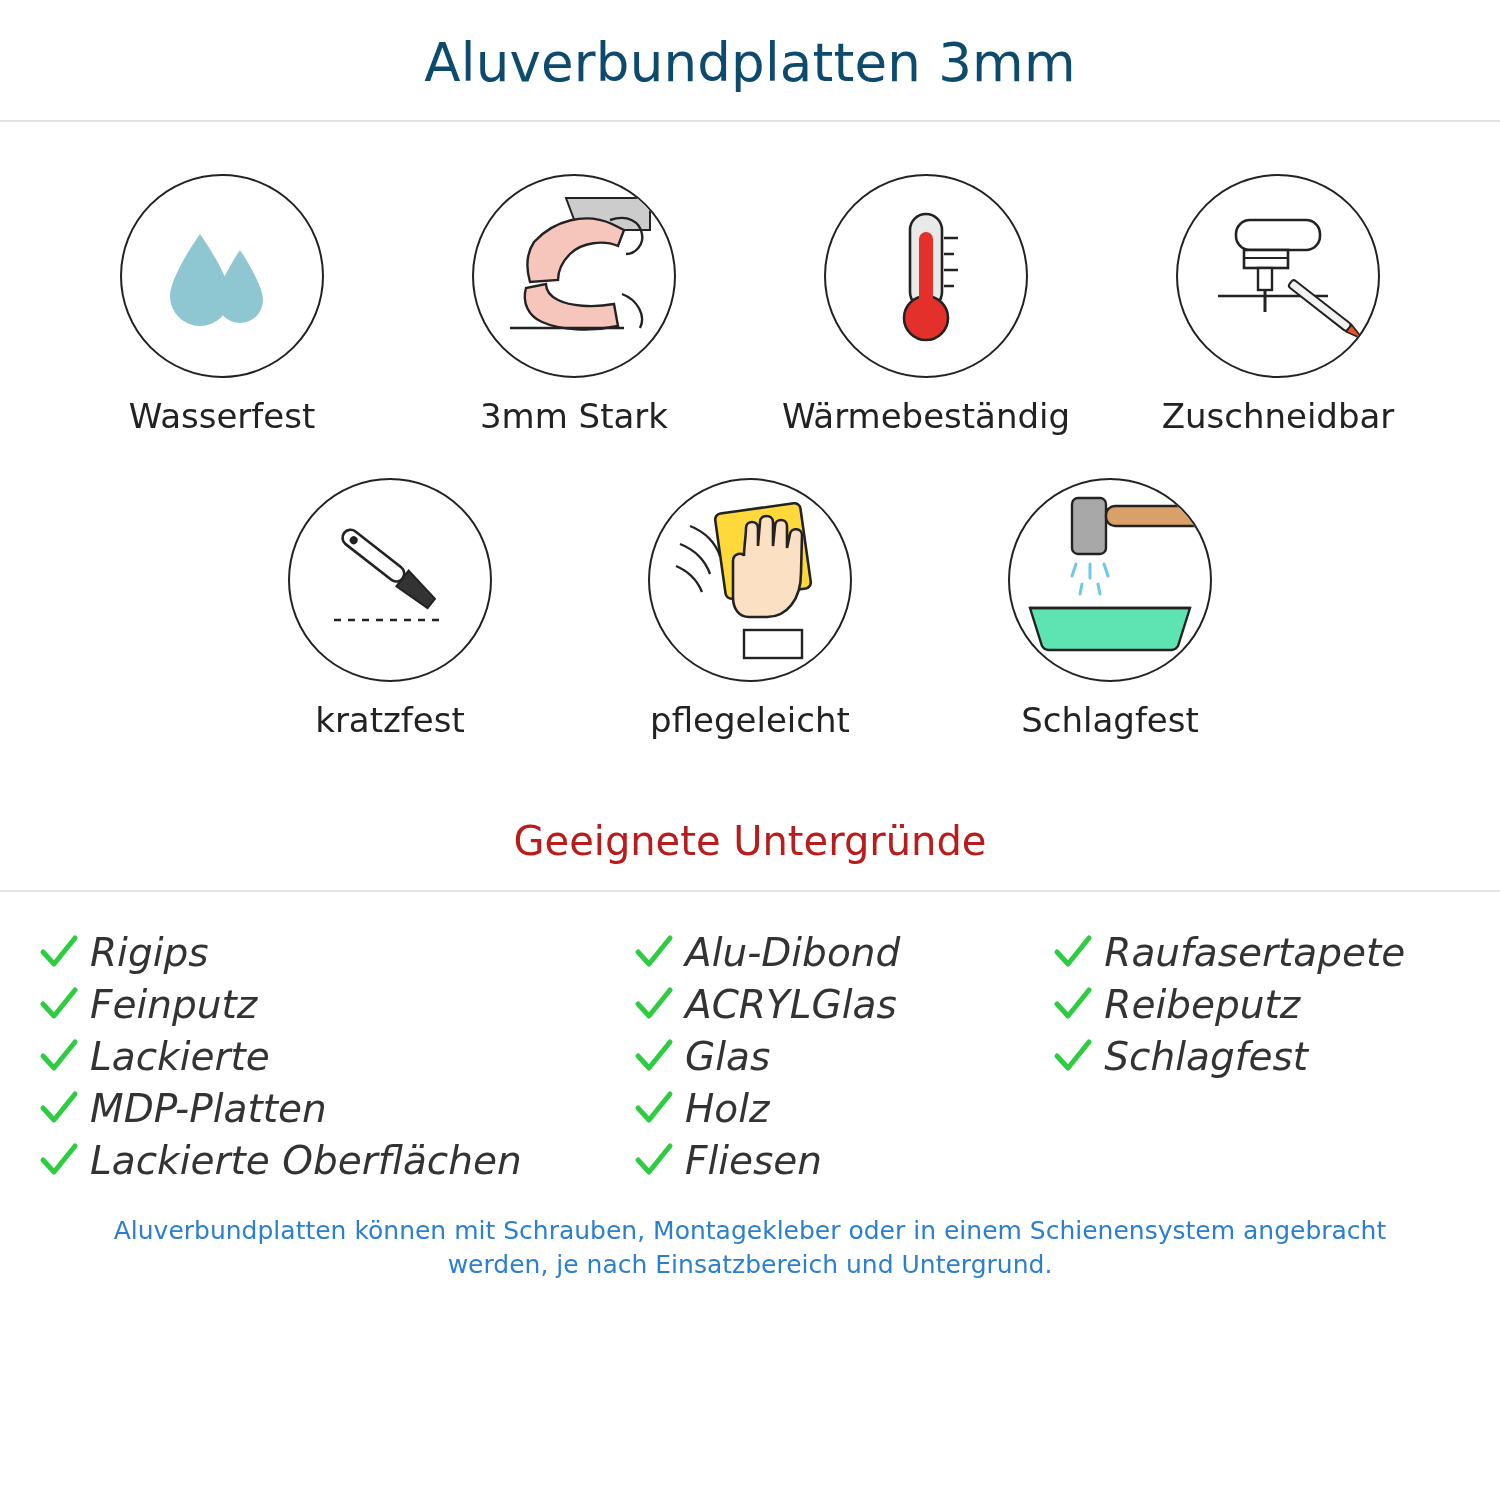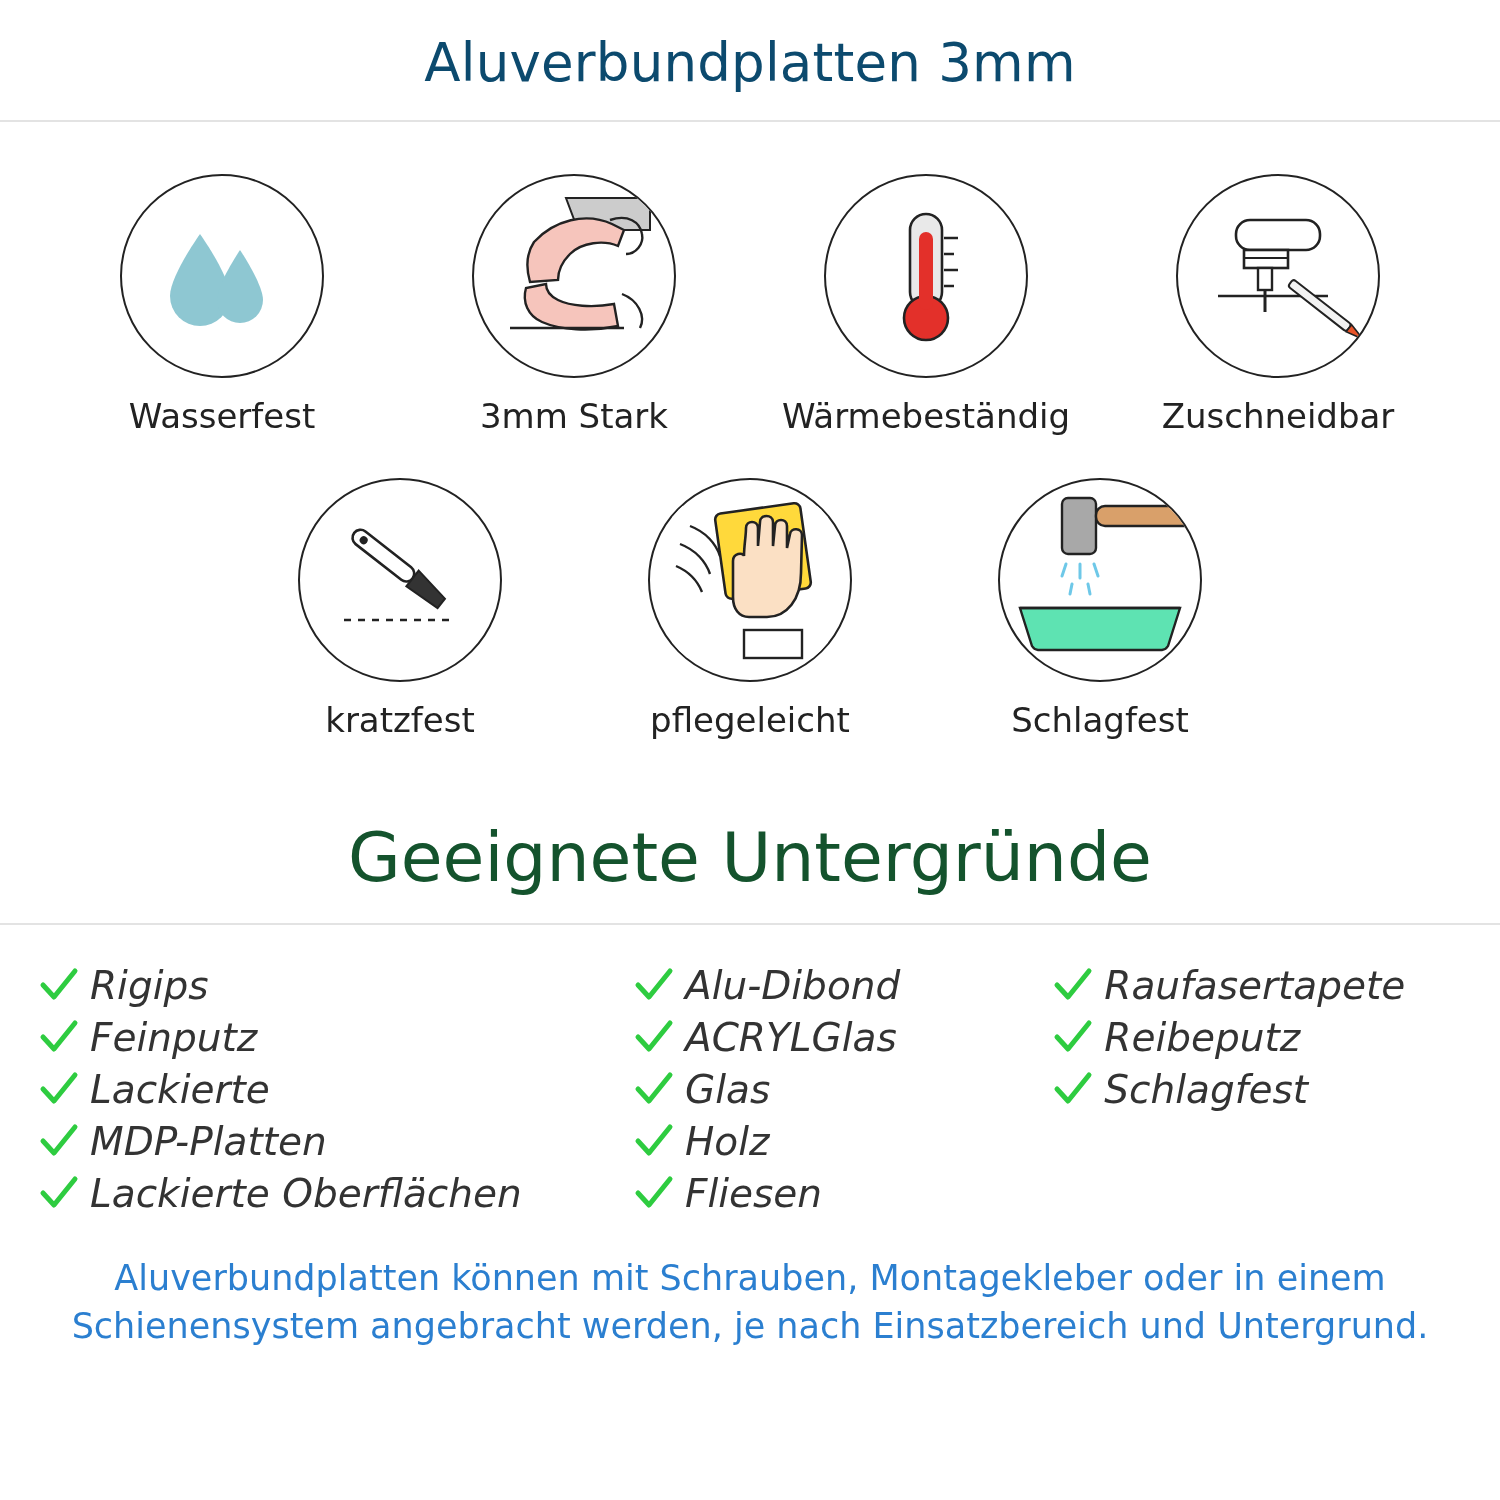--- a/index.html
+++ b/index.html
@@ -46,21 +46,21 @@
   }
   .feature-row {
     display: flex;
     justify-content: center;
     align-items: flex-start;
   }
   .feature-row.row1 {
     gap: 32px;
   }
   .feature-row.row2 {
-    gap: 30px;
+    gap: 40px;
     margin-top: 42px;
   }
   .feature {
     width: 320px;
     display: flex;
     flex-direction: column;
     align-items: center;
   }
   .feature .circle {
     width: 200px;
@@ -79,22 +79,22 @@
     font-size: 34px;
     color: #222;
     text-align: center;
     white-space: nowrap;
   }
 
   
   .section2-title {
     margin-top: 78px;
     text-align: center;
-    font-size: 68px;
-    color: #14532d;
+    font-size: 40px;
+    color: #b91c1c;
     font-weight: 400;
   }
   .divider2 {
     margin-top: 26px;
     width: 100%;
     height: 2px;
     background: #e3e3e3;
   }
 
   
@@ -127,26 +127,26 @@
   .check-mark svg { display: block; }
   .check-label {
     font-size: 39px;
     color: #333;
     white-space: nowrap;
     line-height: 1;
   }
 
   
   .footer-note {
-    margin-top: 36px;
+    margin-top: 28px;
     padding: 0 60px;
     box-sizing: border-box;
     text-align: center;
     color: #2b7fd0;
-    font-size: 35px;
+    font-size: 25px;
     line-height: 1.35;
   }
 </style>
 </head>
 <body>
 
 <div class="page">
 
   <div class="title-block">
     <div class="main-title">Aluverbundplatten 3mm</div>

